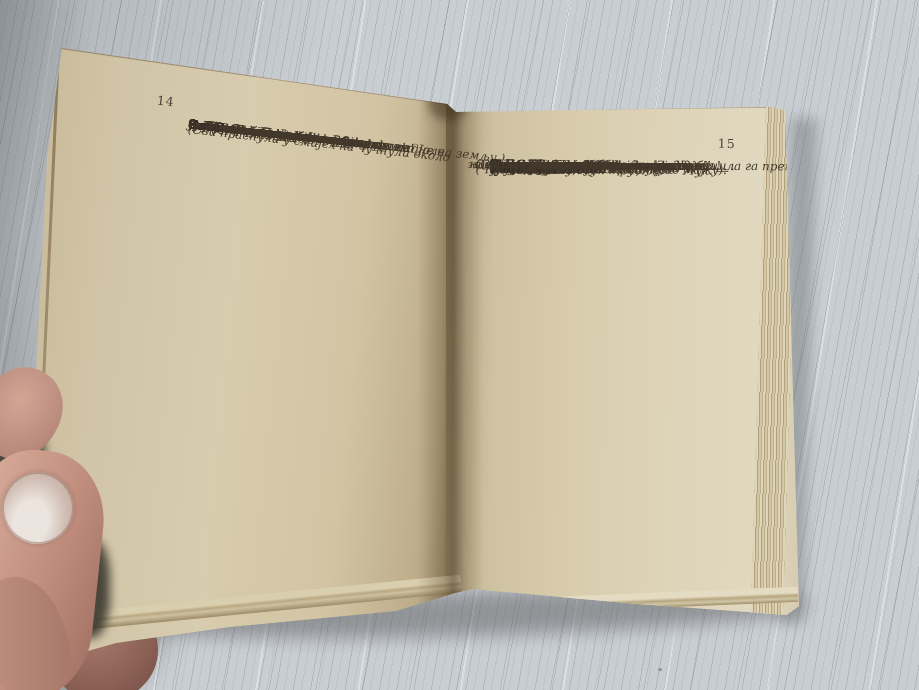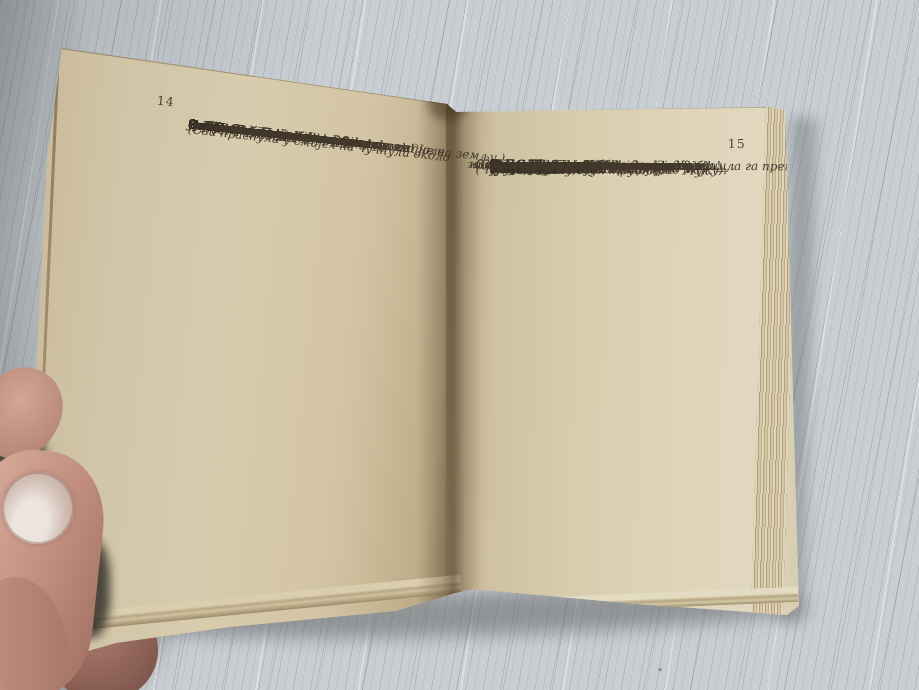--- a/index.html
+++ b/index.html
@@ -57,21 +57,21 @@
     background:linear-gradient(90deg,rgba(86,66,38,0) 0%,rgba(86,66,38,.36) 40%,rgba(54,40,20,.52) 55%,rgba(86,66,38,.22) 74%,rgba(86,66,38,0) 100%);}
   .gutter-top{left:428px;top:86px;width:40px;height:34px;border-radius:50%;
     background:rgba(55,43,24,.5);filter:blur(5px);}
 
   
   .pg{color:#43392c;}
   #left-text{left:62px;top:48px;width:392px;height:578px;transform:rotate(6.2deg);transform-origin:0 0;}
   #right-text{left:452px;top:108px;width:332px;height:505px;transform:rotate(0.4deg);transform-origin:0 0;}
   .pg-num{font-size:12.5px;letter-spacing:1px;color:#4c4337;}
   #left-text .pg-num{left:100px;top:34px;}
-  #right-text .pg-num{left:276px;top:26px;}
+  #right-text .pg-num{left:266px;top:26px;}
   .lines{position:absolute;}
   #left-text .lines{left:134px;top:56px;width:256px;}
   #right-text .lines{left:24px;top:50px;width:300px;}
   .tl{position:relative;white-space:pre;font-size:12px;line-height:1;}
   #left-text .tl{height:15.7px;}
   #right-text .tl{height:13.9px;}
   .tl span{position:static;}
   .b{font-weight:bold;color:#362e26;letter-spacing:.3px;}
   .i{font-style:italic;}
   .a-r{text-align:right;}

